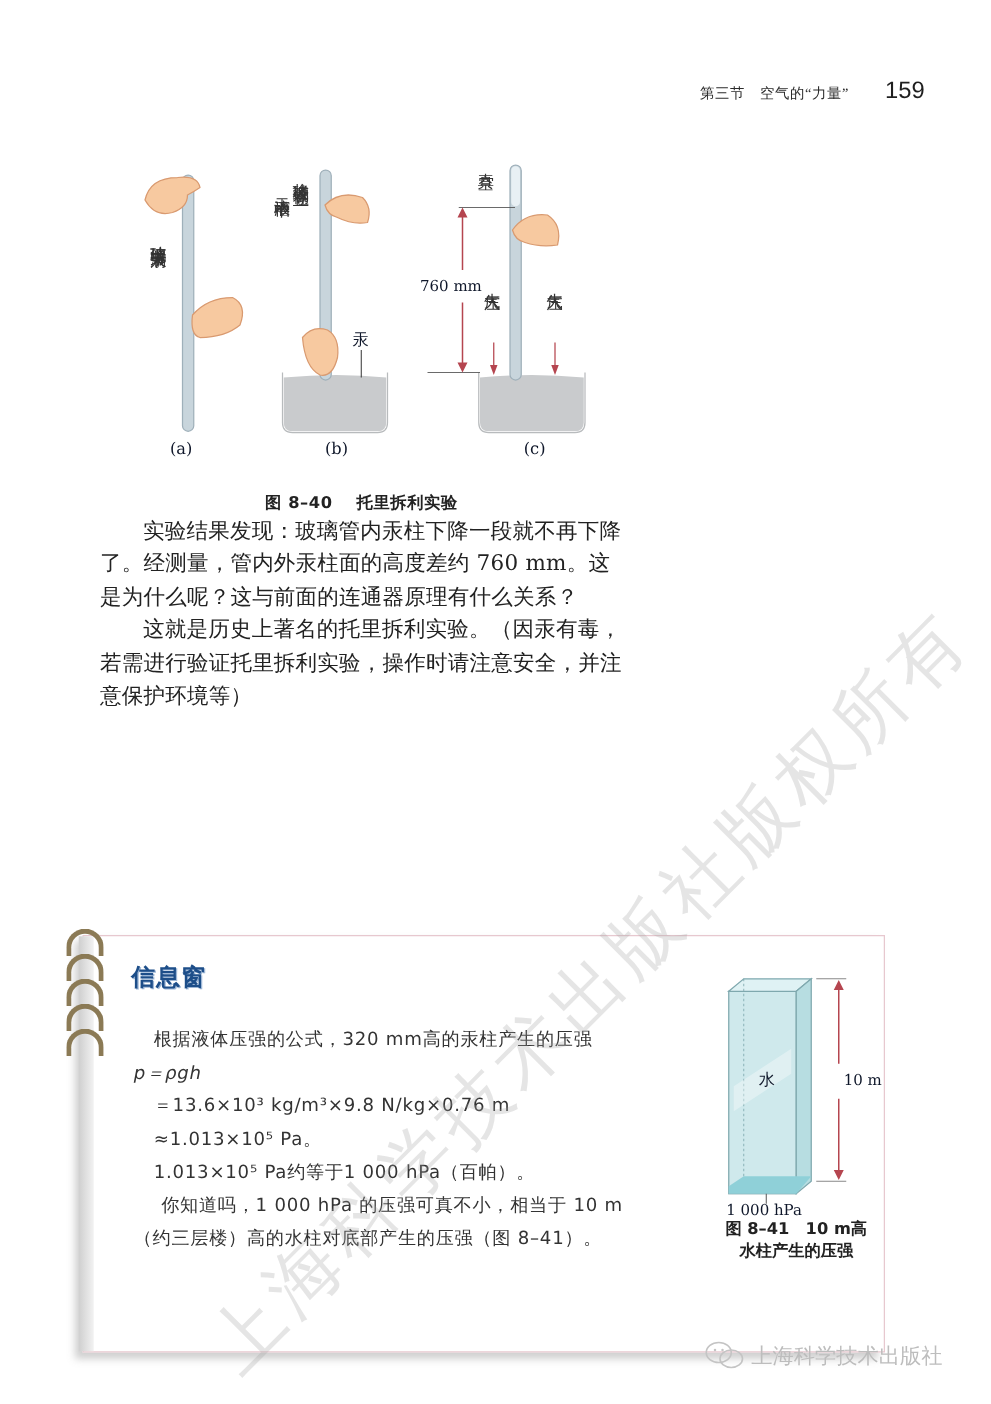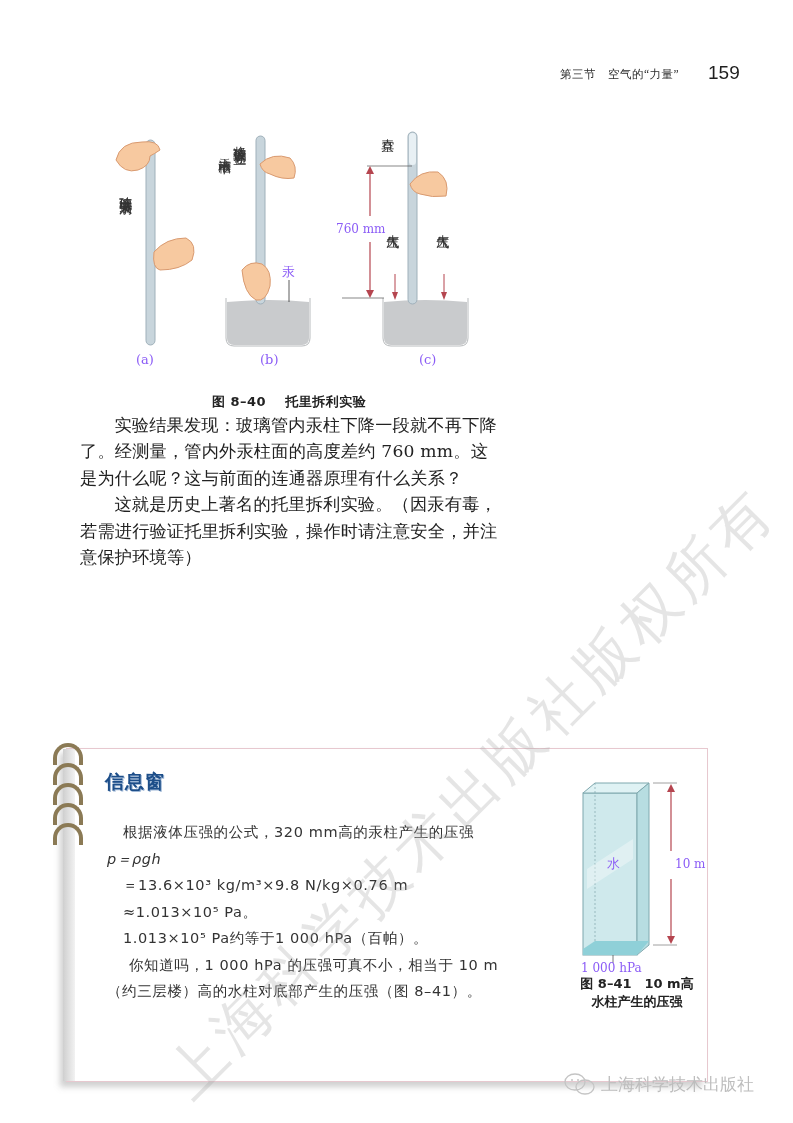--- a/index.html
+++ b/index.html
@@ -6,21 +6,21 @@
   html, body { width: 793px; height: 1123px; background: #ffffff; overflow: hidden; }
   body { position: relative; font-family: "DejaVu Serif", "Liberation Serif", serif; color: #231f20; }
 
   .header { position: absolute; top: 62px; left: 560px; width: 200px; height: 24px; }
   .header .section { position: absolute; left: 0; top: 5px; font-size: 11.5px; font-family: Liberation Serif, serif; letter-spacing: 0.5px; color: #2b2b2b; }
   .header .pageno { position: absolute; left: 148px; top: 0; font-size: 19px; font-family: "Liberation Sans", sans-serif; color: #1f1f1f; }
 
   .fig840 { position: absolute; left: 80px; top: 120px; width: 420px; height: 250px; }
   .fig840 svg { position: absolute; left: 0; top: 0; }
   .vtext { position: absolute; writing-mode: vertical-rl; font-size: 13px; font-family: "DejaVu Sans", sans-serif; color: #333; letter-spacing: 1px; line-height: 1.1; }
-  .lbl { position: absolute; font-size: 13px; font-family: "DejaVu Serif", serif; color: #8b5cf6; }
+  .lbl { position: absolute; font-size: 13px; font-family: "DejaVu Serif", serif; color: #0f172a; }
   .caption840 { position: absolute; left: 212px; top: 393px; font-size: 13px; font-family: "DejaVu Sans", sans-serif; font-weight: bold; color: #222; letter-spacing: 0.5px; }
   .caption840 .num { margin-right: 14px; }
 
   .body-text { position: absolute; left: 80px; top: 412px; width: 424px; font-size: 17.2px; line-height: 26.4px; color: #222; letter-spacing: 0.2px; }
   .body-text p { text-indent: 2em; }
 
   .infobox { position: absolute; left: 66px; top: 748px; width: 642px; height: 334px; background: #fff; border: 1.5px solid #e7c8cf; box-shadow: -6px 5px 6px rgba(120,120,120,0.35); }
   .infobox .spine { position: absolute; left: -4px; top: 0; width: 12px; height: 100%; background: linear-gradient(to right, #cfcfcf, #f2f2f2); }
   .ring { position: absolute; left: -14px; width: 30px; height: 22px; border: 4px solid #8b7a55; border-bottom: none; border-radius: 15px 15px 0 0; }
   .info-title { position: absolute; left: 38px; top: 20px; font-family: "DejaVu Sans", sans-serif; font-weight: bold; font-size: 19px; color: #1d4e89; letter-spacing: 1px; text-shadow: 1px 1px 0 #9eb7d6; }

